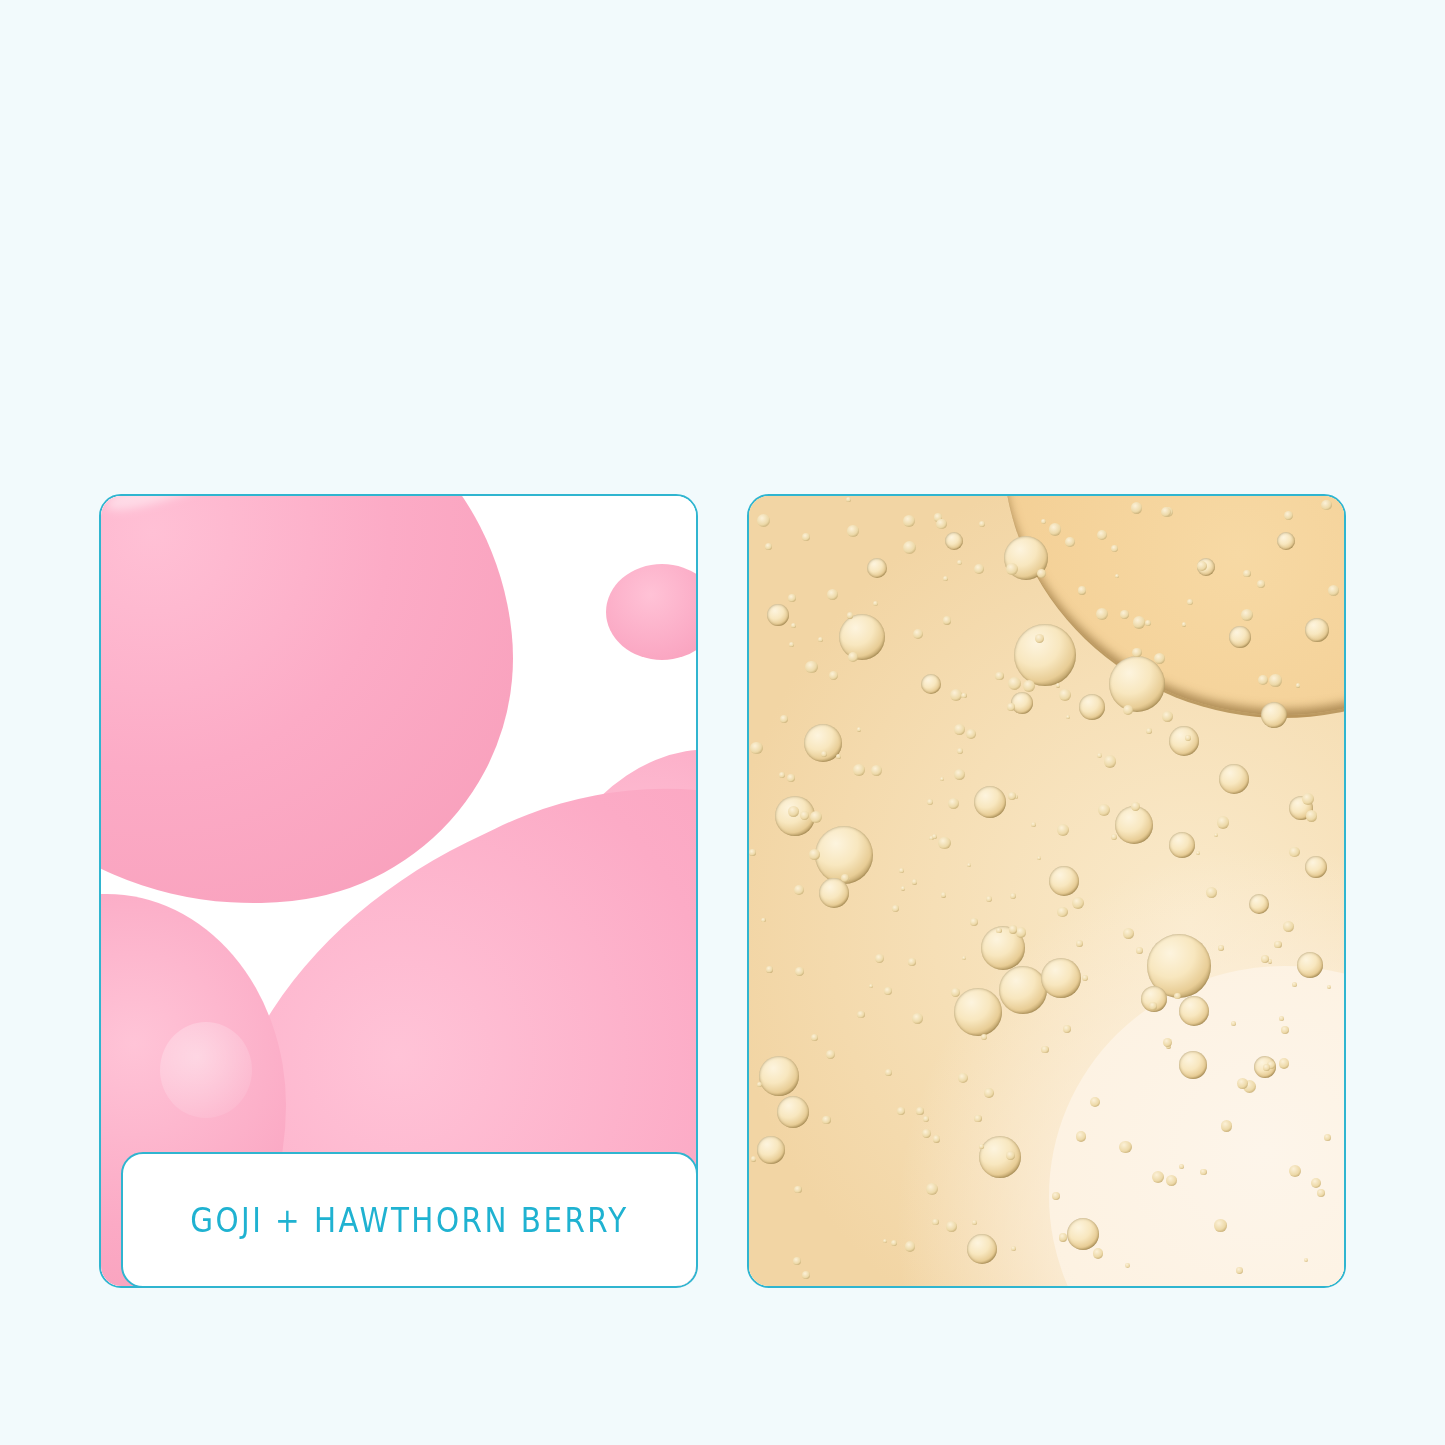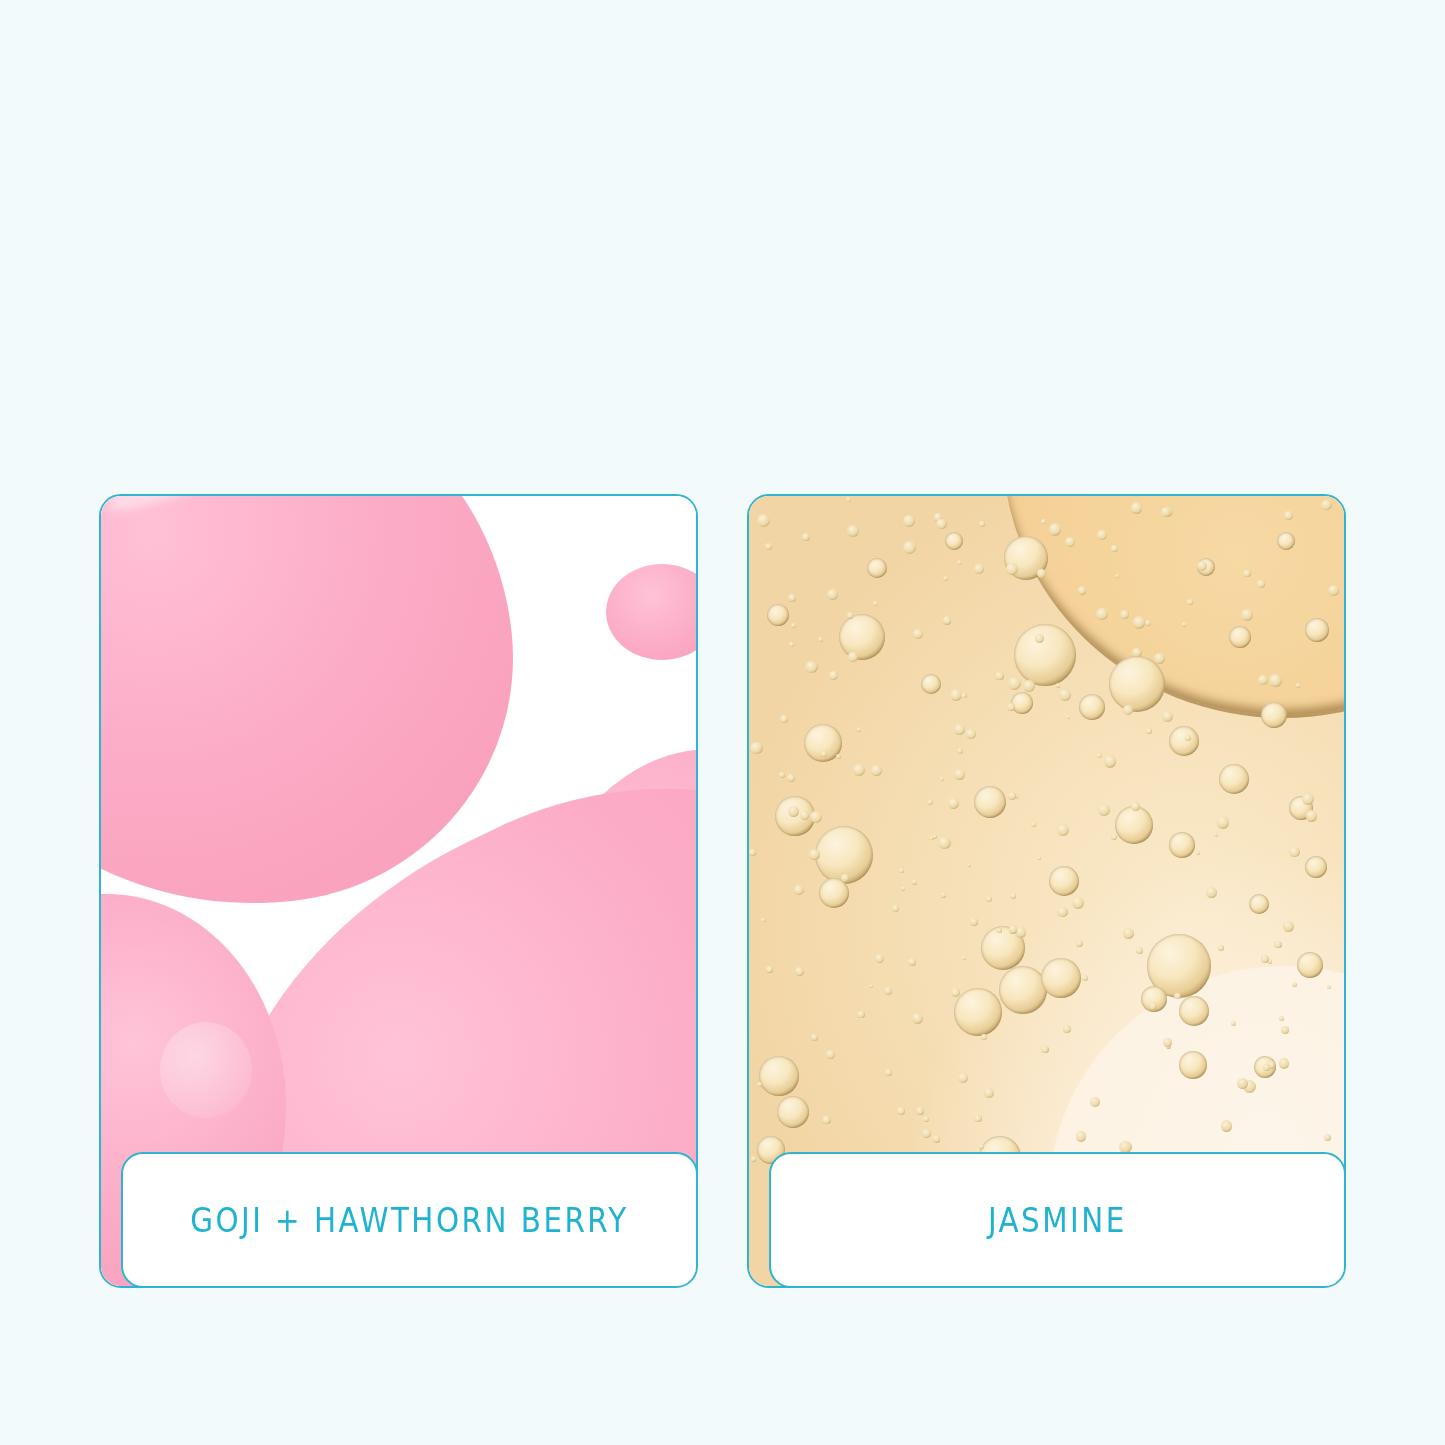--- a/index.html
+++ b/index.html
@@ -514,19 +514,16 @@
             <div class="bub tiny" style="left: 481.6px; top: 525.1px; width: 5.2px; height: 5.2px;"></div>
             <div class="bub tiny" style="left: 120.4px; top: 487.5px; width: 4px; height: 4px;"></div>
             <div class="bub tiny" style="left: 183.3px; top: 337.6px; width: 5.1px; height: 5.1px;"></div>
             <div class="bub tiny" style="left: 323px; top: 401px; width: 12.1px; height: 12.1px;"></div>
             <div class="bub tiny" style="left: 205px; top: 228.3px; width: 10.9px; height: 10.9px;"></div>
             <div class="bub tiny" style="left: 69.4px; top: 140.7px; width: 5.1px; height: 5.1px;"></div>
             <div class="bub tiny" style="left: 159.1px; top: 462.4px; width: 7.6px; height: 7.6px;"></div>
             <div class="bub tiny" style="left: 134.4px; top: 742.6px; width: 4px; height: 4px;"></div>
           </div>
       </div>
-      <div class="card-label">
-        <span class="card-label-text">JASMINE</span>
-      </div>
     </div>
 
   </div>
 </div>
 
 </body></html>

